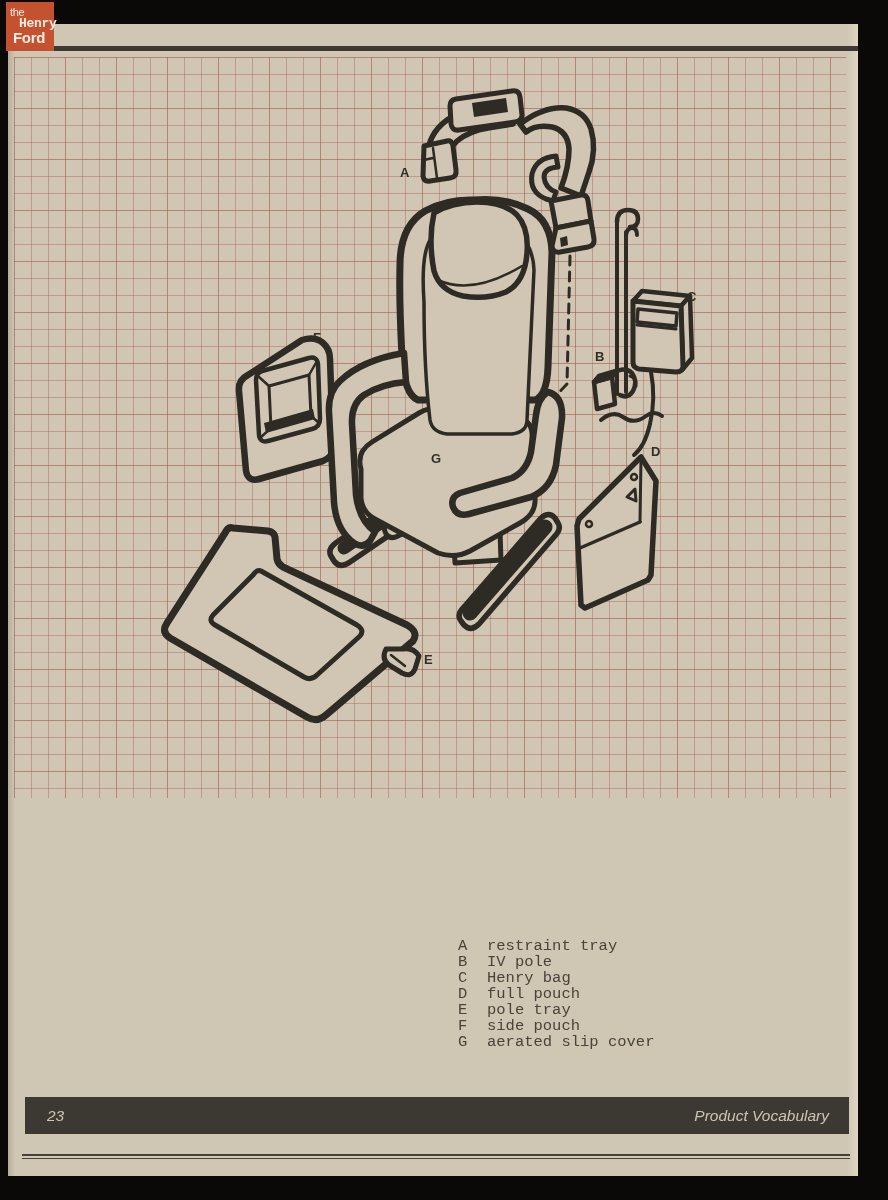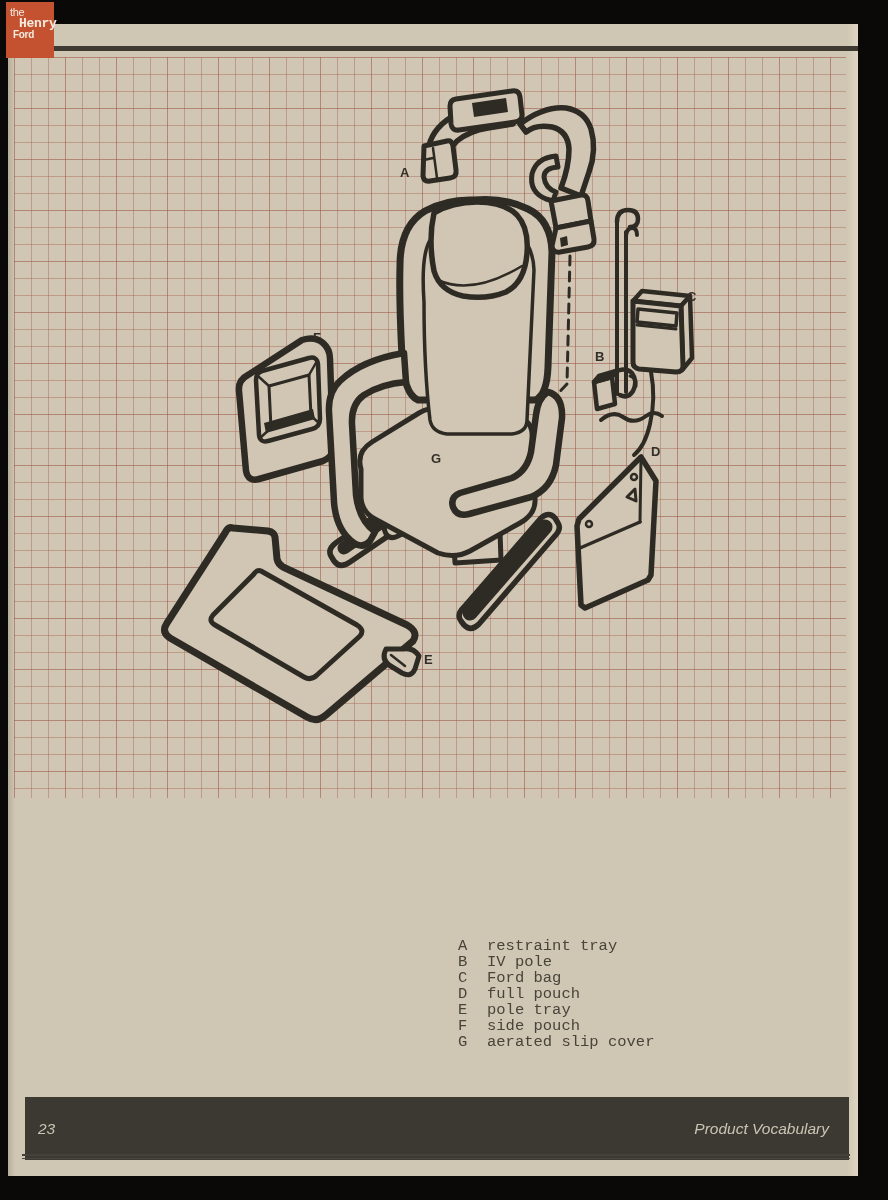--- a/index.html
+++ b/index.html
@@ -16,27 +16,27 @@
   }
   .page-right-edge{
     position:absolute;right:0;top:0;width:11px;height:100%;
     background:linear-gradient(to right,#d0c6b4,#ded5c3);
   }
   .page-left-shade{
     position:absolute;left:0;top:0;width:7px;height:100%;
     background:linear-gradient(to right,#b7ad9b,#d0c6b4);
   }
   .logo{
-    position:absolute;left:6px;top:2px;width:48px;height:56px;
+    position:absolute;left:6px;top:2px;width:48px;height:49px;
     background:#c4512f;z-index:5;color:#f3ede1;
   }
   .logo span{position:absolute;letter-spacing:-0.3px;}
   .logo .l1{left:4px;top:4px;font-size:11px;}
   .logo .l2{left:13px;top:14px;font-size:13px;font-weight:bold;font-family:Liberation Mono, monospace;}
-  .logo .l3{left:7px;top:27px;font-size:10px;font-weight:bold;}
+  .logo .l3{left:7px;top:27px;font-size:15px;font-weight:bold;}
   .top-rule{
     position:absolute;left:0;top:22px;width:850px;height:5px;
     background:#3f3a31;
   }
   .grid-area{
     position:absolute;left:6px;top:33px;width:832px;height:741px;
     background-color:#d1c6b3;
     background-image:
       repeating-linear-gradient(to right, rgba(150,80,62,0.28) 0 1px, transparent 1px 51px),
       repeating-linear-gradient(to bottom, rgba(150,80,62,0.28) 0 1px, transparent 1px 51px),
@@ -46,25 +46,25 @@
   .grid-area svg{position:absolute;left:0;top:0;}
   .legend{
     position:absolute;left:450px;top:914px;
     font-family:"Liberation Mono", monospace;
     font-size:15.5px;line-height:16px;color:#49443a;
     white-space:nowrap;
   }
   .legend-row{display:flex;}
   .legend-letter{width:29px;flex:0 0 29px;}
   .footer-bar{
-    position:absolute;left:17px;top:1073px;width:824px;height:63px;
+    position:absolute;left:17px;top:1073px;width:824px;height:37px;
     background:#3c3832;color:#cbc4b4;
     display:flex;align-items:center;justify-content:space-between;
     font-style:italic;font-size:15.5px;
-    box-sizing:border-box;padding:0 20px 0 13px;
+    box-sizing:border-box;padding:0 20px 0 22px;
   }
   .double-rule{
     position:absolute;left:14px;top:1130px;width:828px;height:5px;
     border-top:2px solid #45403a;border-bottom:1px solid #4a453e;
     box-sizing:border-box;
   }
   text.callout{
     font-family:"Liberation Sans", sans-serif;
     font-size:13px;font-weight:bold;fill:#332f28;
   }
@@ -178,21 +178,21 @@
     <div class="legend-row">
       <span class="legend-letter">A</span>
       <span class="legend-term">restraint tray</span>
     </div>
     <div class="legend-row">
       <span class="legend-letter">B</span>
       <span class="legend-term">IV pole</span>
     </div>
     <div class="legend-row">
       <span class="legend-letter">C</span>
-      <span class="legend-term">Ford bag</span>
+      <span class="legend-term">Henry bag</span>
     </div>
     <div class="legend-row">
       <span class="legend-letter">D</span>
       <span class="legend-term">full pouch</span>
     </div>
     <div class="legend-row">
       <span class="legend-letter">E</span>
       <span class="legend-term">pole tray</span>
     </div>
     <div class="legend-row">

